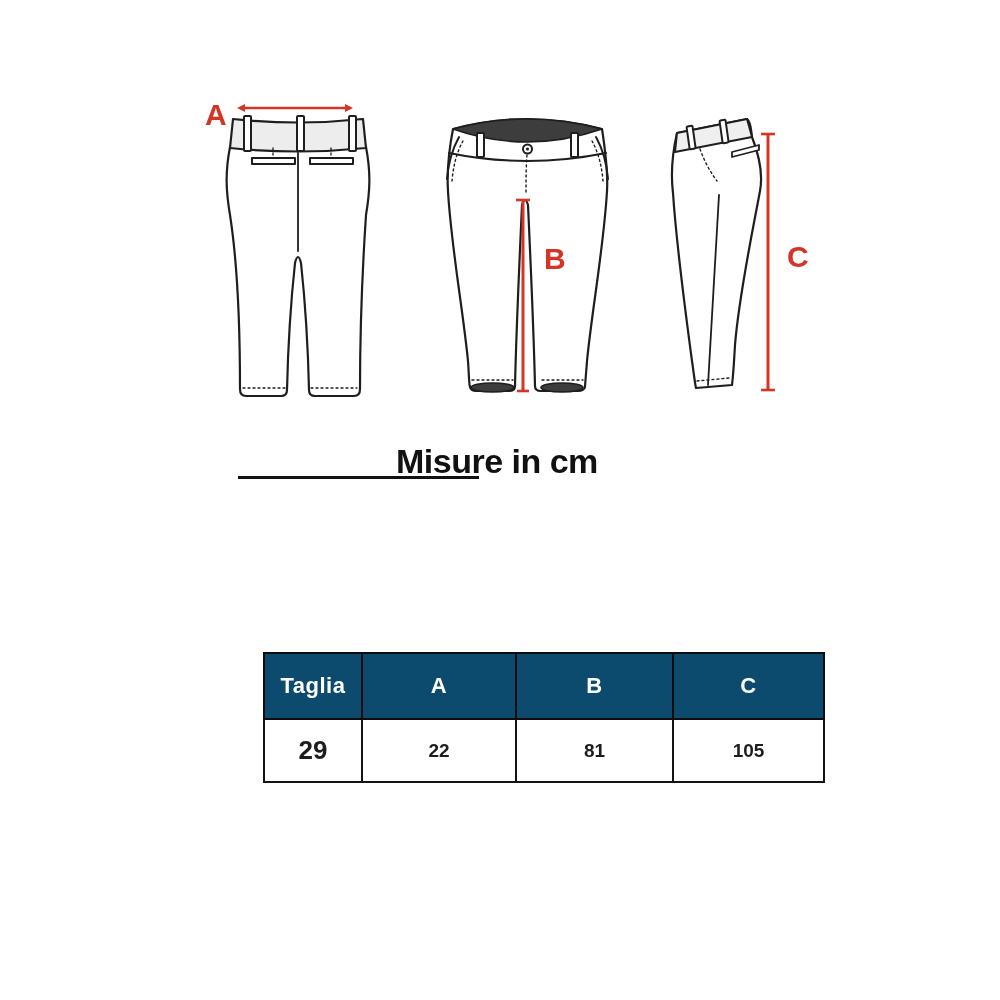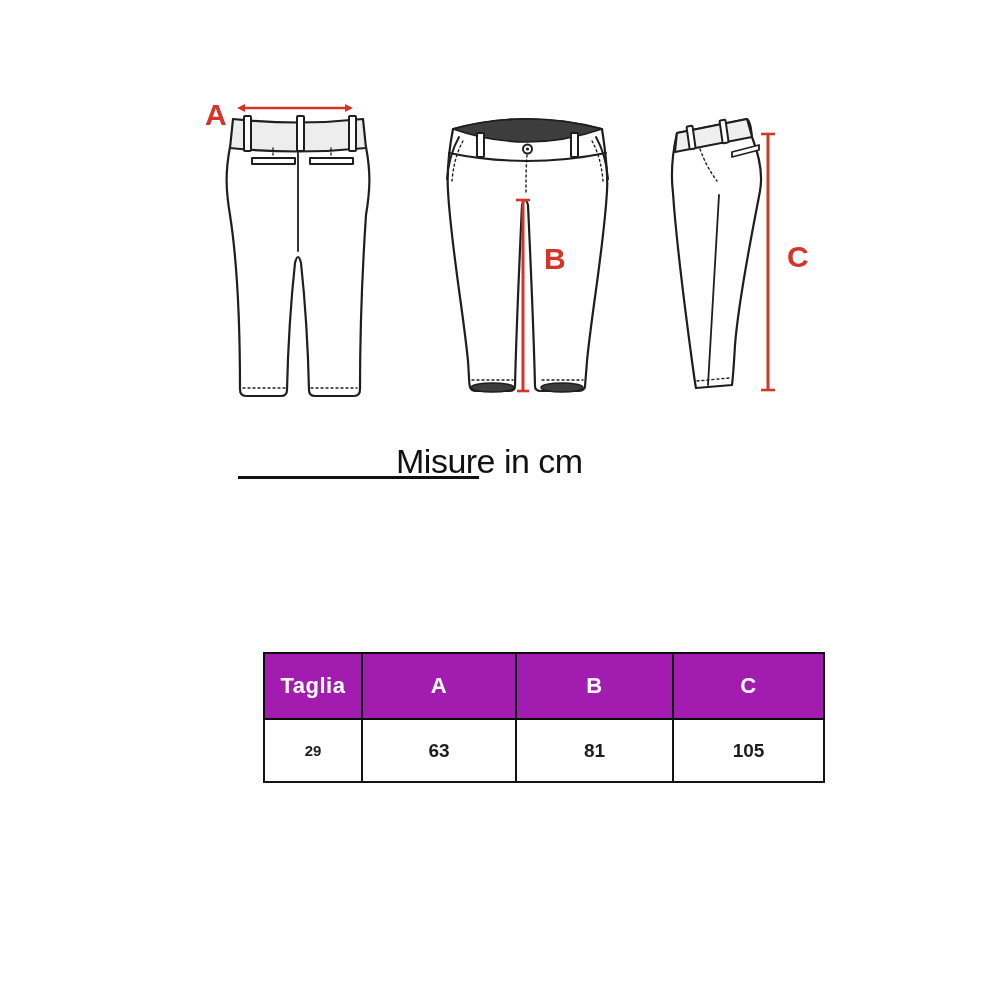--- a/index.html
+++ b/index.html
@@ -8,42 +8,42 @@
     font-family:"Liberation Sans", sans-serif;overflow:hidden;
   }
   .fig{position:absolute;}
   .fig svg{display:block;}
   .measure-label{
     position:absolute;font-weight:bold;font-size:30px;line-height:1;
     color:#d43527;letter-spacing:0;
   }
   .caption{
     position:absolute;left:396px;top:444px;margin:0;
-    font-size:34px;line-height:1;font-weight:normal;color:#111;
+    font-size:34px;line-height:1;font-weight:bold;color:#111;
     letter-spacing:-0.5px;
   }
   .caption-underline{
     position:absolute;left:238px;top:476px;width:241px;height:3px;
     background:#111;
   }
   table.size-table{
     position:absolute;left:263px;top:652px;width:560px;
     border-collapse:collapse;table-layout:fixed;
   }
   table.size-table th{
-    background:#a21caf;color:#ffffff;height:62px;
+    background:#0c4a6e;color:#ffffff;height:62px;
     font-size:22px;font-weight:bold;letter-spacing:0.5px;
     border:2px solid #0d0d0d;text-align:center;vertical-align:middle;
   }
   table.size-table td{
     height:59px;border:2px solid #141414;background:#ffffff;
     text-align:center;vertical-align:middle;
     font-size:19px;font-weight:bold;color:#1d1d1d;
   }
-  table.size-table td:first-child{font-size:15px;}
+  table.size-table td:first-child{font-size:26px;}
 </style>
 </head>
 <body>
 
 <div class="canvas">
 
   <div class="fig" style="left:200px;top:95px;width:175px;height:315px;">
     <span class="measure-label" style="left:5px;top:5px;">A</span>
     <svg width="175" height="315" viewBox="0 0 175 315">
       <g fill="none" stroke="#1e1e1e" stroke-width="2.2" stroke-linecap="round" stroke-linejoin="round">
@@ -142,20 +142,20 @@
       <tr>
         <th>Taglia</th>
         <th>A</th>
         <th>B</th>
         <th>C</th>
       </tr>
     </thead>
     <tbody>
       <tr>
         <td>29</td>
-        <td>63</td>
+        <td>22</td>
         <td>81</td>
         <td>105</td>
       </tr>
     </tbody>
   </table>
 
 </div>
 
 </body></html>

